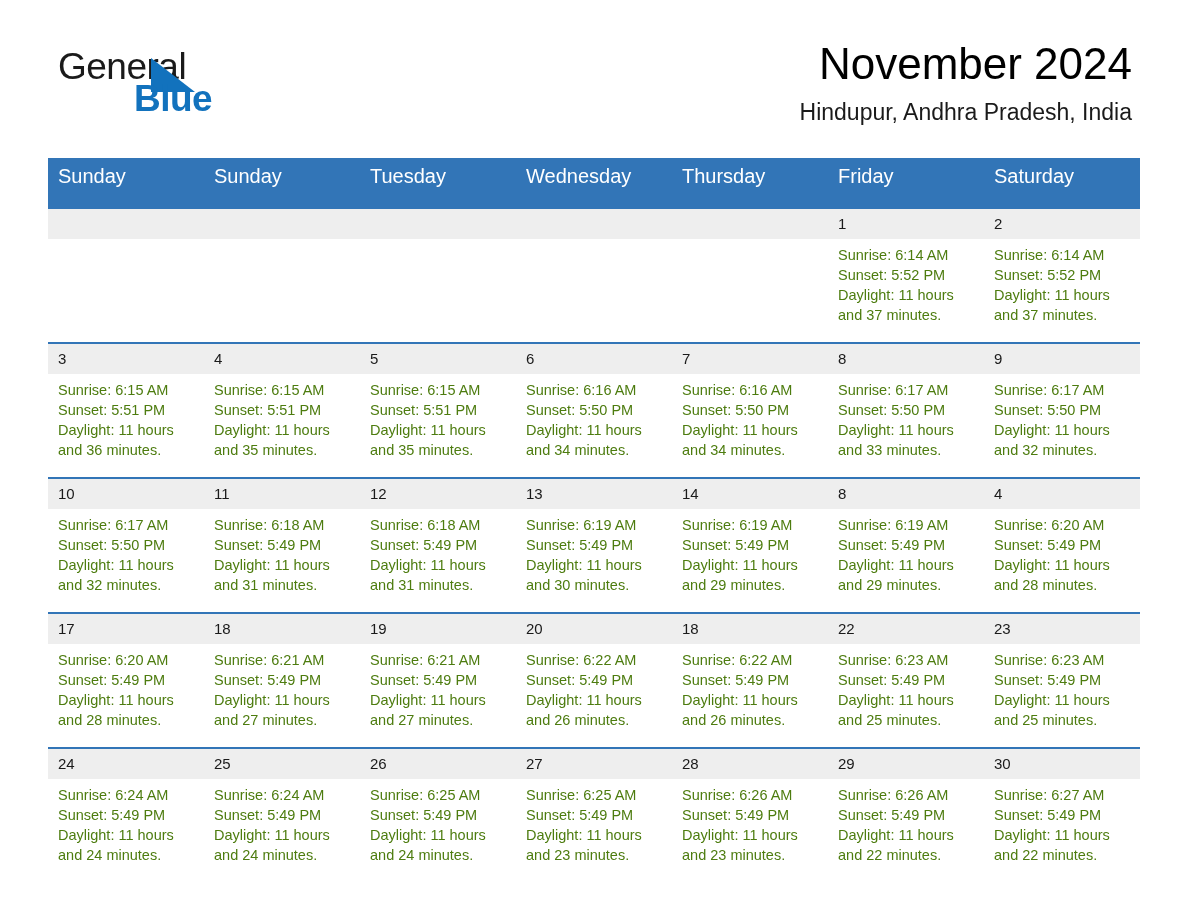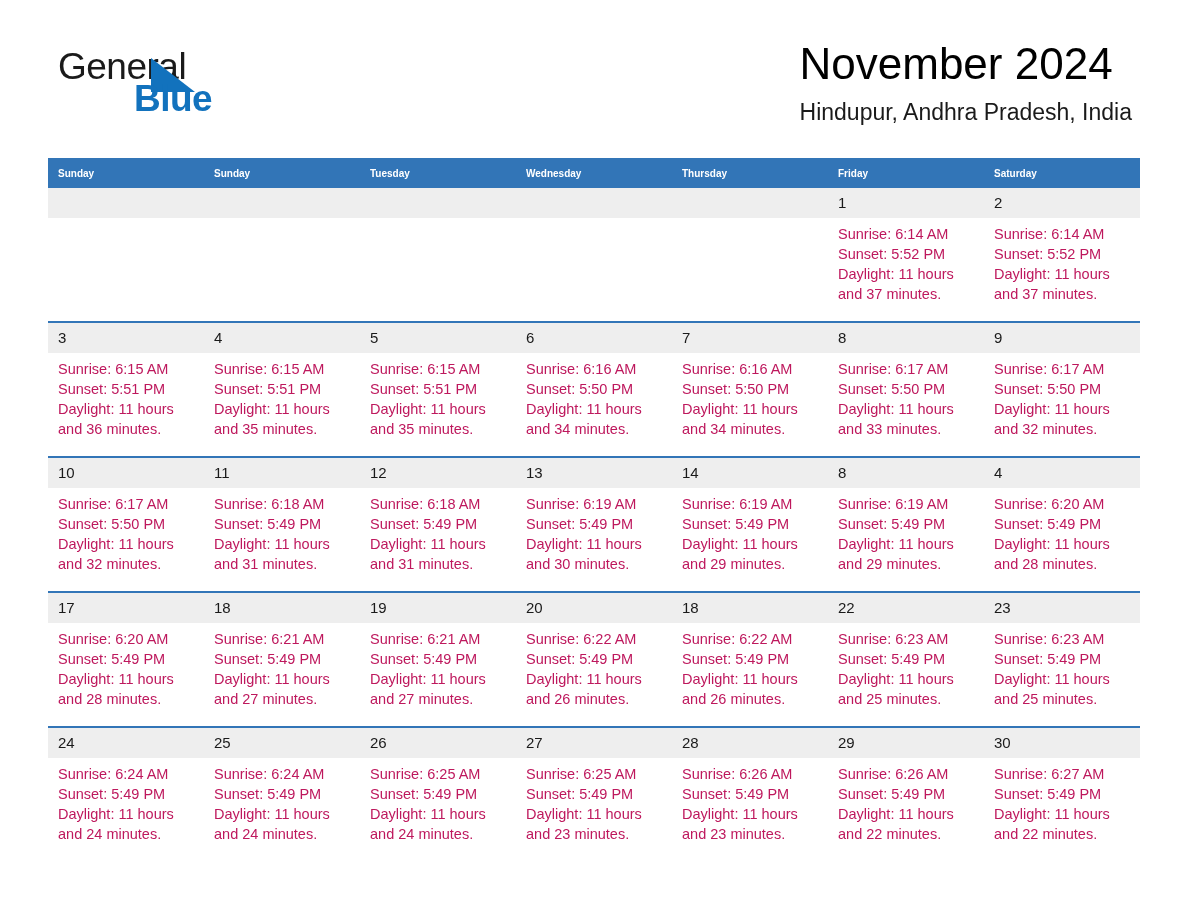--- a/index.html
+++ b/index.html
@@ -53,21 +53,21 @@
     letter-spacing: -0.5px;
     color: #1272bd;
     line-height: 1;
     font-weight: bold;
   }
 
   .title-block {
     position: absolute;
     right: 56px;
     top: 40px;
-    text-align: left;
+    text-align: right;
   }
   .month-title {
     font-size: 44px;
     font-weight: normal;
     color: #000000;
     line-height: 1.1;
     white-space: nowrap;
   }
   .location-sub {
     margin-top: 12px;
@@ -87,24 +87,24 @@
   table.cal {
     border-collapse: collapse;
     table-layout: fixed;
     width: 1092px;
   }
   table.cal col { width: 156px; }
 
   thead th {
     background: #3275b7;
     color: #ffffff;
-    font-size: 10px;
-    font-weight: bold;
+    font-size: 20px;
+    font-weight: normal;
     text-align: left;
-    padding: 7px 0 7px 10px;
+    padding: 7px 0 21px 10px;
     height: 16px;
     vertical-align: middle;
   }
 
   tbody tr.week-row > td {
     vertical-align: top;
     padding: 0;
     border-top: 2px solid #3275b7;
     height: 133px;
     background: #ffffff;
@@ -121,21 +121,21 @@
     height: 18px;
     line-height: 18px;
     box-sizing: content-box;
   }
   .daynum.empty { color: transparent; }
 
   .details {
     padding: 6px 10px 0 10px;
     font-size: 14.5px;
     line-height: 20px;
-    color: #be185d;
+    color: #4d7c0f;
   }
   .details div { white-space: nowrap; }
 </style>
 </head>
 <body>
 
 <div class="page-header">
 
   <div class="brand">
     <span class="brand-general">General</span>

